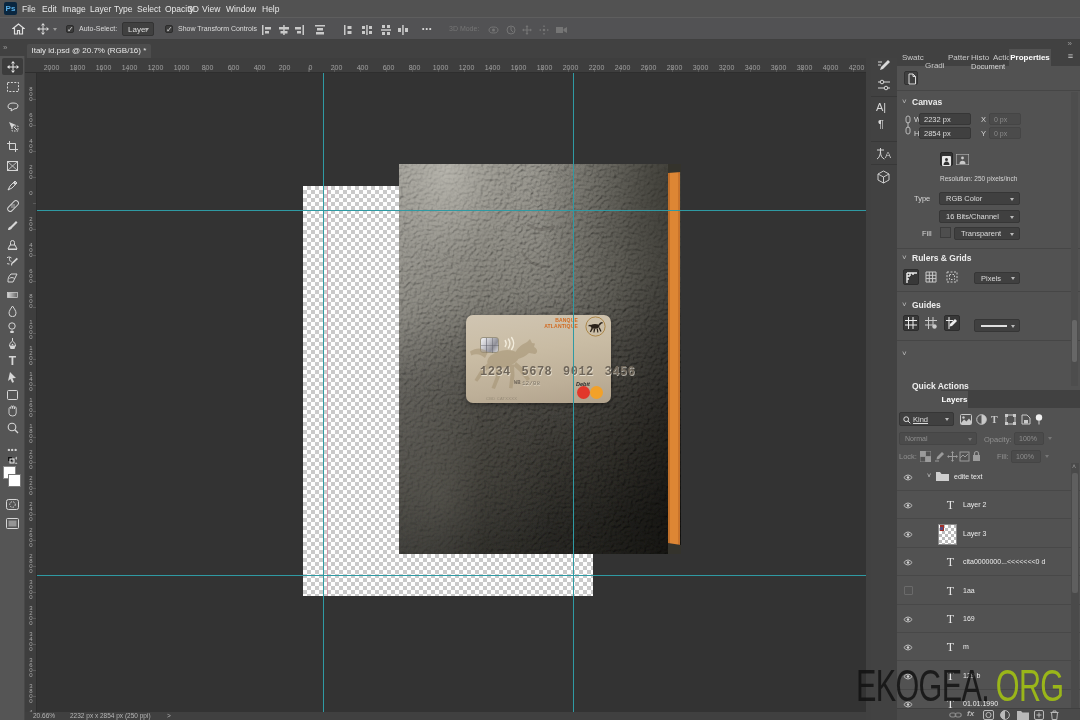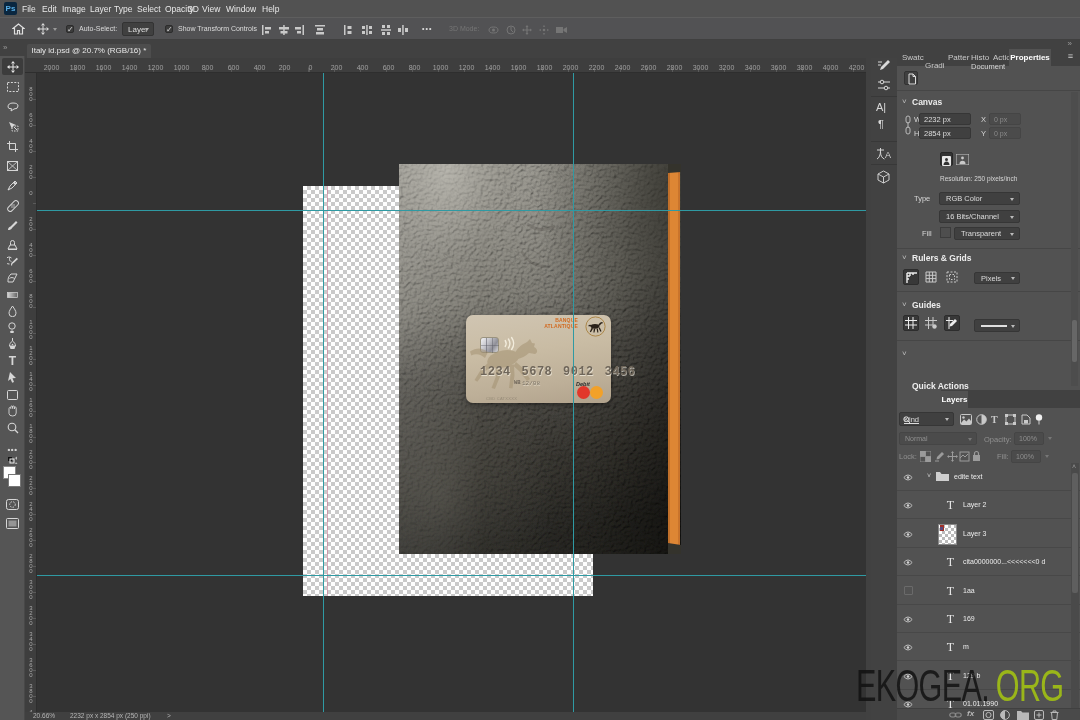--- a/index.html
+++ b/index.html
@@ -606,21 +606,21 @@
         <div style="position:absolute;left:1px;top:228px;width:5px;height:42px;background:#676767;border-radius:2px;"></div>
       </div>
 
   <div style="position:absolute;left:0;top:350px;width:183px;height:18px;background:#414141;margin-left:44px;">
     <div style="position:absolute;left:0;top:1px;width:27px;height:17px;background:#525252;color:#fff;font-weight:bold;font-size:8px;text-align:center;line-height:17px;">Layers</div>
     <span style="position:absolute;right:7px;top:3px;color:#cdcdcd;font-size:9px;">≡</span>
   </div>
   <div class="well" style="left:2px;top:372px;width:55px;height:14px;line-height:13px;"><svg width="8" height="8" viewBox="0 0 8 8" style="position:absolute;left:3px;top:3px">
           <circle cx="3.2" cy="3.2" r="2.4" fill="none" stroke="#ddd"></circle>
           <path d="M5 5l2.3 2.3" stroke="#ddd"></path>
-        </svg><span style="margin-left:4px;text-decoration:underline;">Kind</span><i class="caret" style="right:4px;top:5px;border-top-color:#bbb"></i></div>
+        </svg><span style="margin-left:13px;text-decoration:underline;">Kind</span><i class="caret" style="right:4px;top:5px;border-top-color:#bbb"></i></div>
   <svg style="position:absolute;left:63px;top:374px" width="12" height="11" viewBox="0 0 12 11">
         <rect x="0.5" y="0.5" width="11" height="10" rx="1" fill="none" stroke="#c9c9c9"></rect>
         <circle cx="3.5" cy="3.5" r="1.2" fill="#c9c9c9"></circle>
         <path d="M1 9l3-3.5 2.5 2L9 4.5 11 7v3H1z" fill="#c9c9c9"></path>
       </svg>
   <svg style="position:absolute;left:79px;top:374px" width="11" height="11" viewBox="0 0 11 11">
         <circle cx="5.5" cy="5.5" r="4.8" fill="none" stroke="#c9c9c9"></circle>
         <path d="M5.5 0.7a4.8 4.8 0 010 9.6z" fill="#c9c9c9"></path>
       </svg>
   <span style="position:absolute;left:94px;top:374px;color:#c9c9c9;font-size:10px;font-weight:bold;font-family:'Liberation Serif',serif;">T</span>

